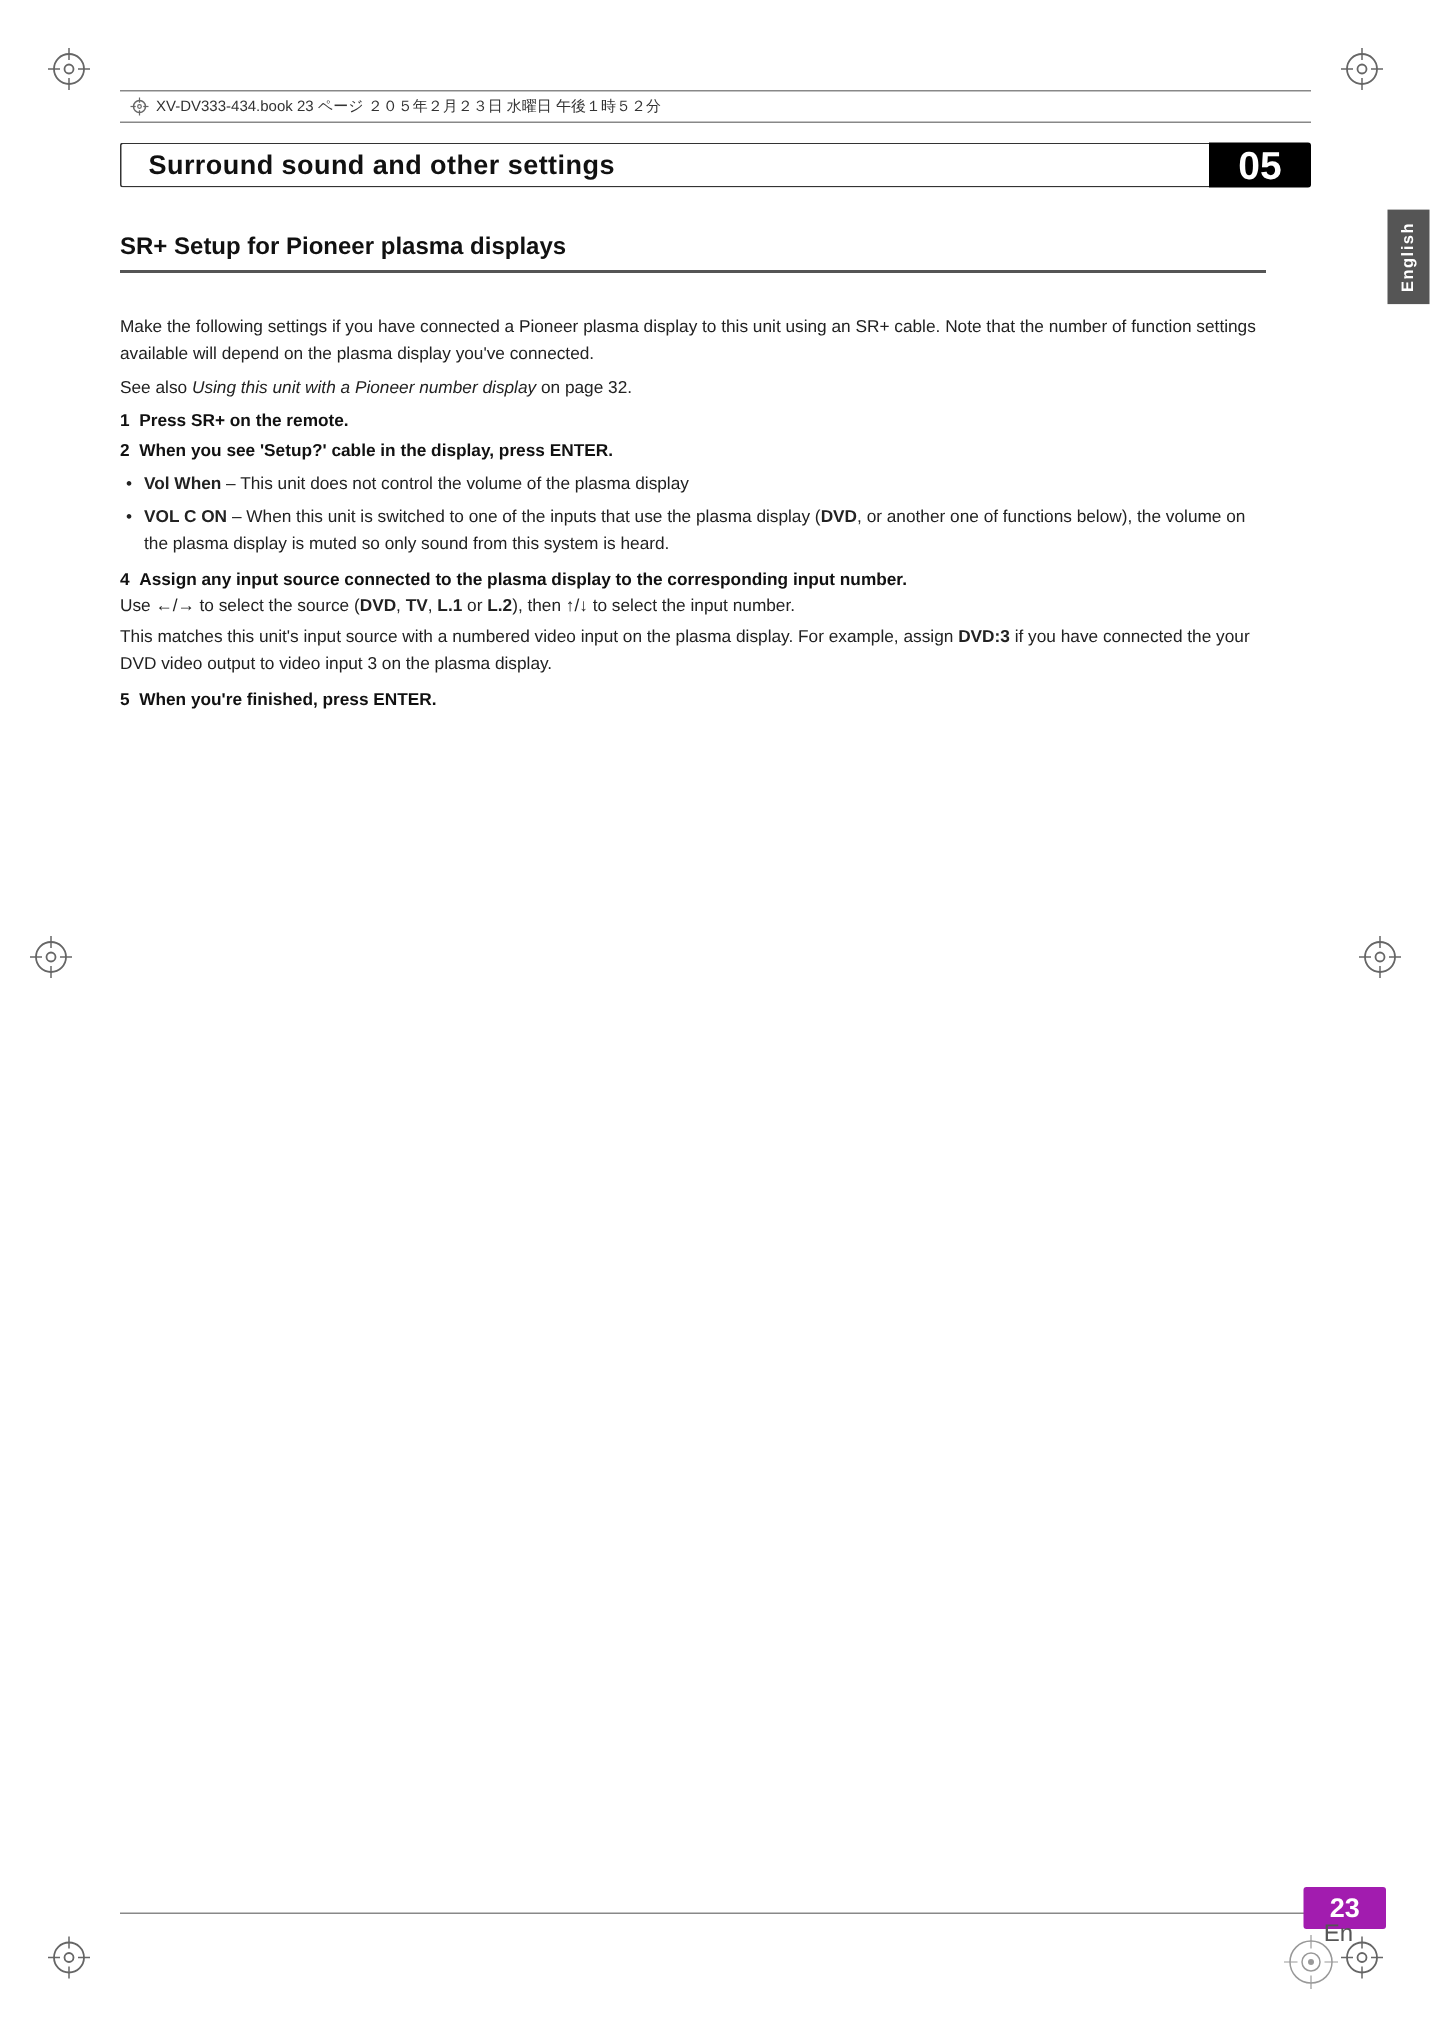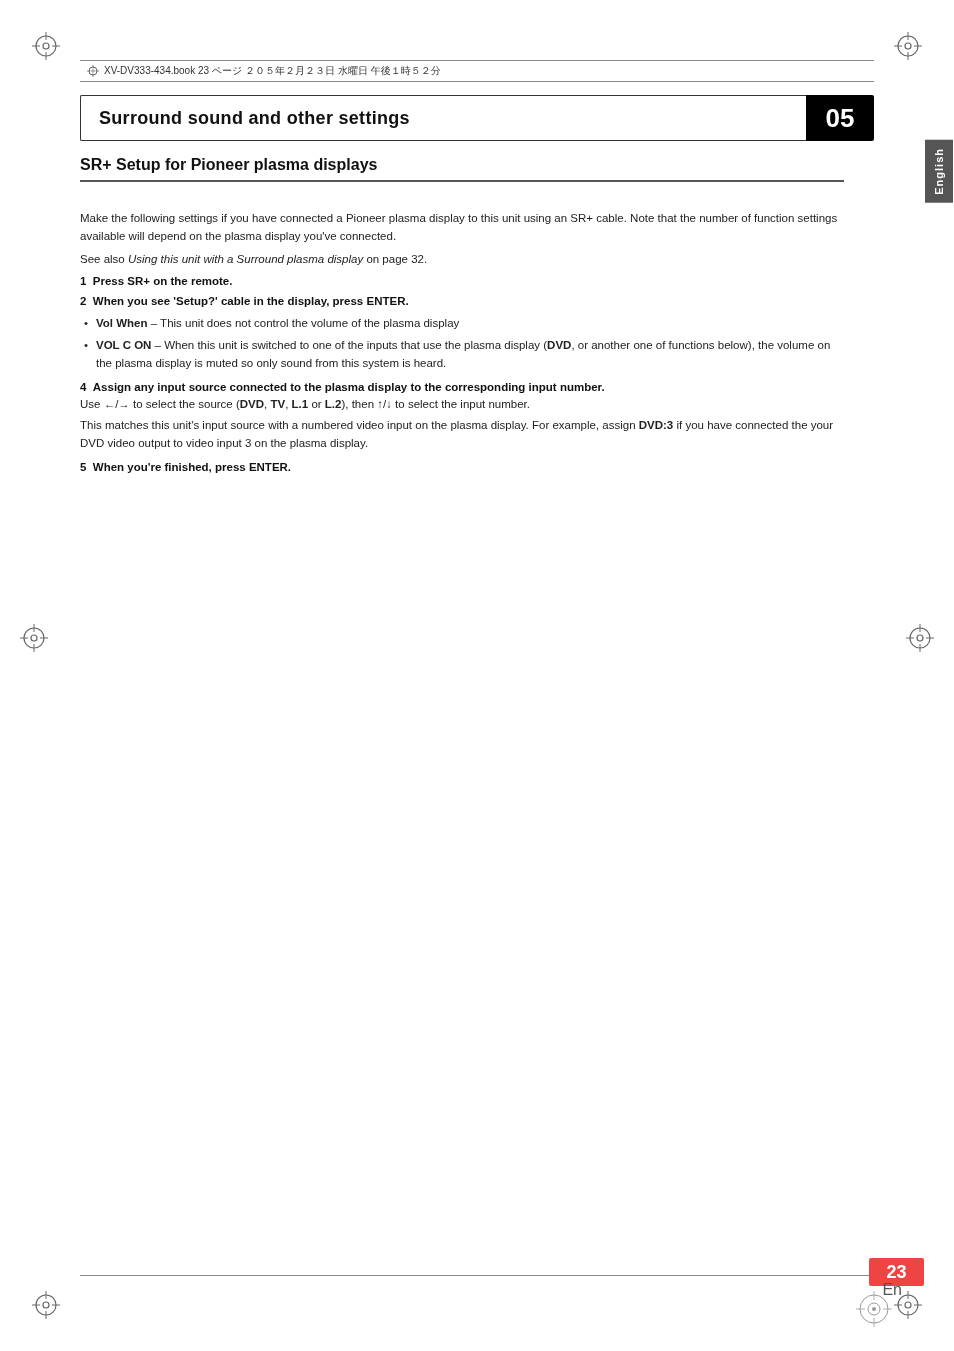--- a/index.html
+++ b/index.html
@@ -30,21 +30,21 @@
       color: #333;
       white-space: nowrap;
     }
 
     
     .chapter-header {
       position: absolute;
       top: 95px;
       left: 80px;
       right: 80px;
-      height: 46px;
+      height: 30px;
       display: flex;
       align-items: center;
     }
     .chapter-title-box {
       flex: 1;
       height: 100%;
       display: flex;
       align-items: center;
       padding-left: 18px;
       border: 1.5px solid #333;
@@ -163,21 +163,21 @@
       left: 4px;
     }
 
     
     .page-number-box {
       position: absolute;
       bottom: 65px;
       right: 30px;
       width: 55px;
       height: 28px;
-      background: #ef4444;
+      background: #a21caf;
       display: flex;
       align-items: center;
       justify-content: center;
       border-radius: 2px;
     }
     .page-number-text {
       font-size: 18px;
       font-weight: bold;
       color: #fff;
     }
@@ -297,21 +297,21 @@
 
 <div class="main-content">
 
   <div class="section-title" style="margin-bottom:28px;">
     <div class="section-title-text">SR+ Setup for Pioneer plasma displays</div>
   </div>
 
   <p class="body-text">Make the following settings if you have connected a Pioneer plasma display to this unit using an SR+ cable. Note that the number of function settings available will depend on the plasma display you've connected.</p>
 
   <p class="body-text">
-    See also <em>Using this unit with a Surround plasma display</em> on page 32.
+    See also <em>Using this unit with a Pioneer number display</em> on page 32.
   </p>
 
   <div class="step-item">
     <div class="step-header">
       <span class="step-number">1 &nbsp;</span><span>Press SR+ on the remote.</span>
     </div>
   </div>
 
   <div class="step-item">
     <div class="step-header">

